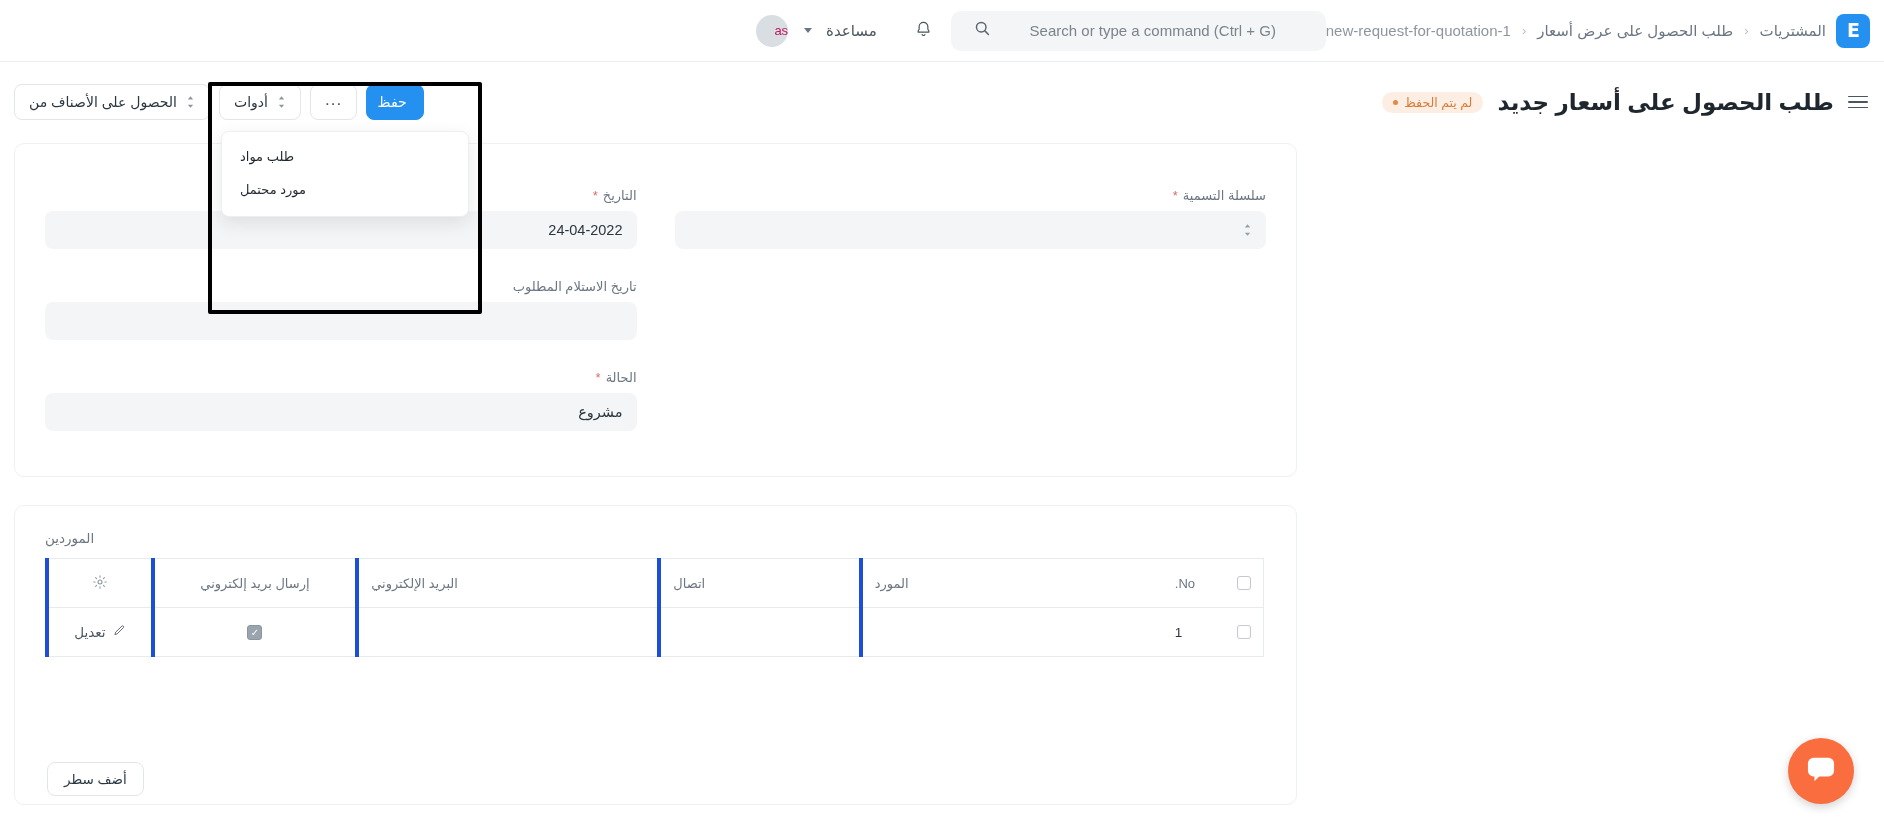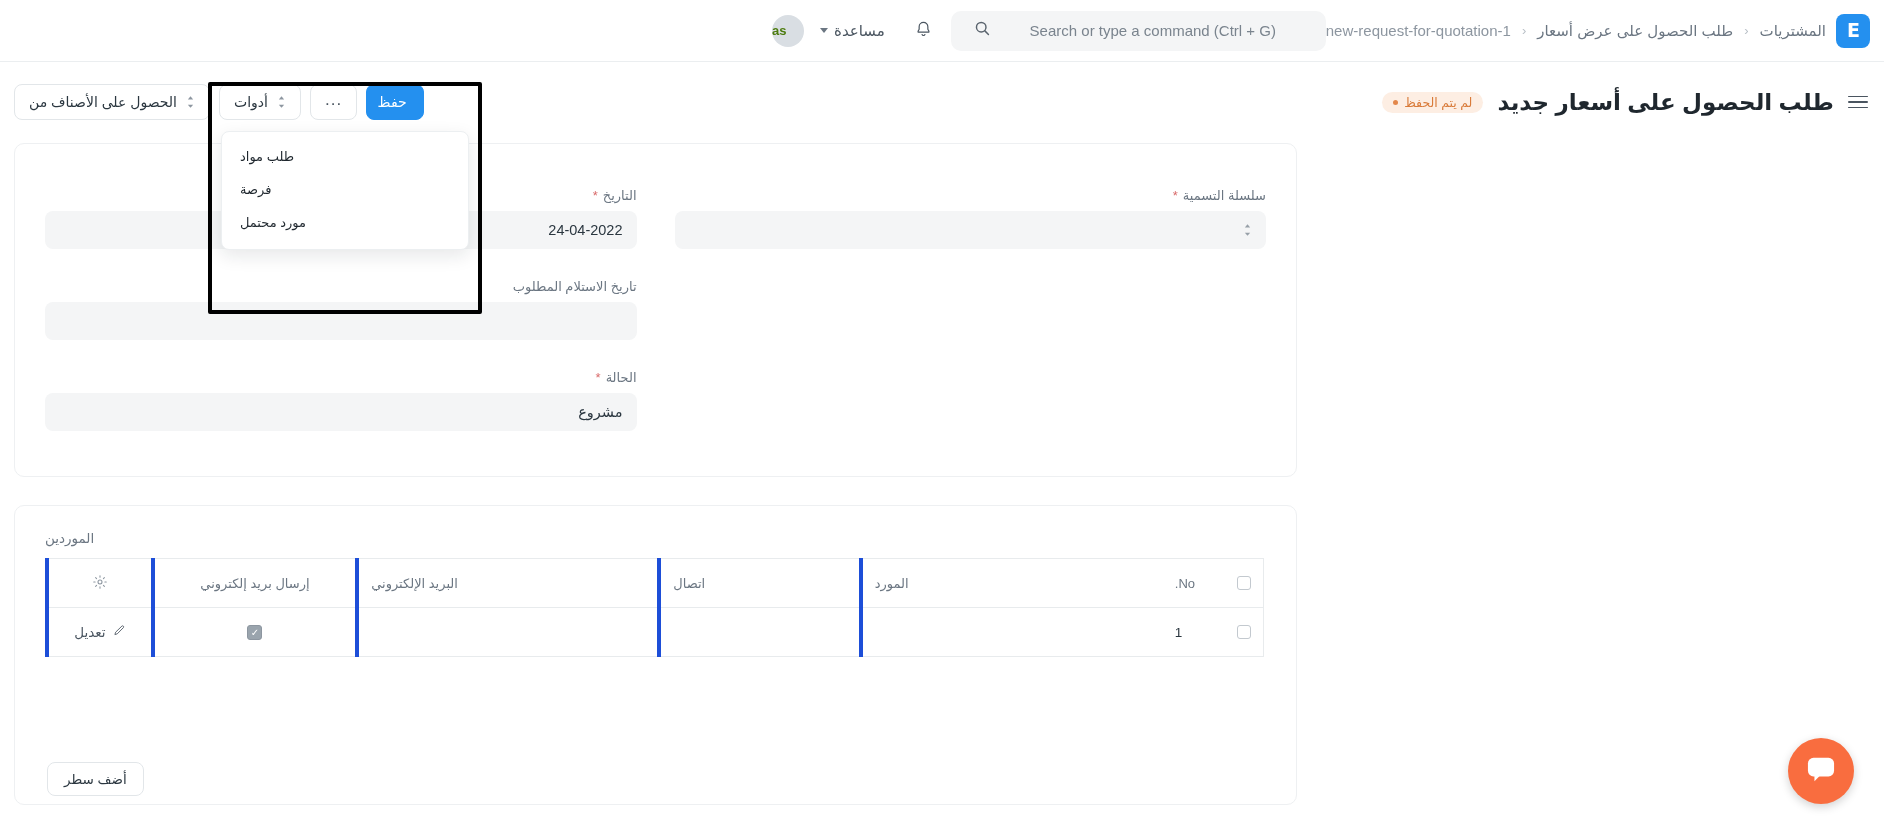--- a/index.html
+++ b/index.html
@@ -49,29 +49,29 @@
     font-size: 15px; color: #4a5560; text-align: center;
     width: 300px; font-family: inherit;
   }
   .search-input::placeholder { color: #7a848e; }
   .icon-btn {
     width: 34px; height: 34px; border-radius: 50%;
     display: flex; align-items: center; justify-content: center;
     background: transparent; border: none; cursor: pointer;
   }
   .help-drop {
-    display: flex; align-items: center; gap: 6px;
+    display: flex; align-items: center; gap: 14px;
     font-size: 15px; color: #4a5560; cursor: pointer;
     padding: 4px 6px;
   }
   .avatar {
     width: 32px; height: 32px; border-radius: 50%;
-    background: #d9dee3; color: #4d7c0f;
-    display: flex; align-items: center; justify-content: flex-end;
-    font-size: 13px; font-weight: 700;
+    background: #d9dee3; color: #be185d;
+    display: flex; align-items: center; justify-content: flex-start;
+    font-size: 13px; font-weight: 400;
   }
   .caret { width: 0; height: 0; border-left: 4px solid transparent;
            border-right: 4px solid transparent; border-top: 5px solid #6b7682; }
 
   
   .toolbar-row {
     position: absolute; top: 62px; left: 0;
     width: 1884px; height: 80px;
     background: #ffffff;
     display: flex; align-items: center;
@@ -329,21 +329,20 @@
           <path d="M5 14.5 L8 11 H2 Z" fill="#8d96a0"></path>
         </svg>
       </span>
       <span>الحصول على الأصناف من</span>
     </button>
   </div>
 </div>
 
 <div class="dropdown-menu">
   <div class="dropdown-item">طلب مواد</div>
-  <div class="dropdown-item">فرصة</div>
   <div class="dropdown-item">مورد محتمل</div>
 </div>
 <div class="highlight-box"></div>
 
 <div class="form-card">
   <div class="form-grid">
 
     <div class="form-col">
       <div class="field">
         <div class="field-label">

